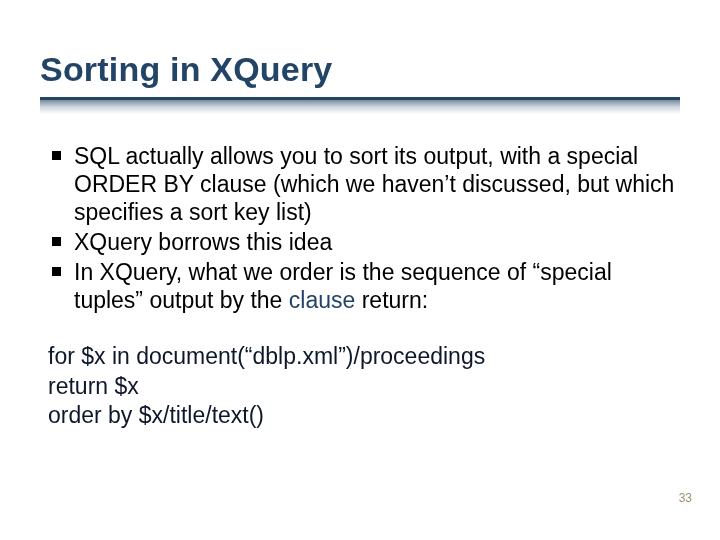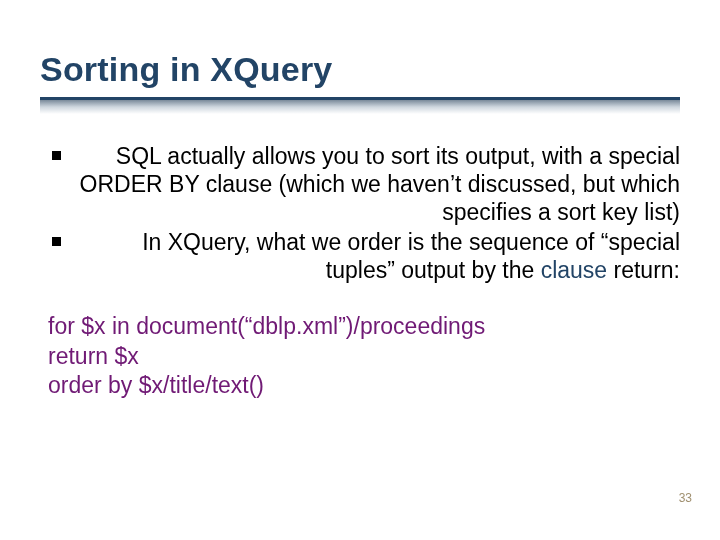--- a/index.html
+++ b/index.html
@@ -44,37 +44,36 @@
     padding: 0 0 0 6px;
     margin: 0;
   }
   ul.bullets > li {
     position: relative;
     padding-left: 26px;
     font-size: 23px;
     line-height: 1.22;
     margin: 0 0 2px 0;
     color: #000;
-    text-align: right;
   }
   ul.bullets > li::before {
     content: "";
     position: absolute;
     left: 4px;
     top: 9px;
     width: 9px;
     height: 9px;
     background: #000;
   }
   .code-block {
     margin-top: 28px;
     padding-left: 6px;
     font-size: 23px;
     line-height: 1.28;
-    color: #701a75;
+    color: #0f172a;
   }
   .code-line {
     white-space: pre-wrap;
   }
   .kw-return {
     color: #224466;
   }
   .pagenum {
     position: absolute;
     right: 28px;
@@ -88,20 +87,21 @@
 
 <div class="slide">
 
   <div class="title">Sorting in XQuery</div>
   <div class="title-underline"></div>
   <div class="title-gradient"></div>
 
   <div class="body">
     <ul class="bullets">
       <li>SQL actually allows you to sort its output, with a special ORDER BY clause (which we haven’t discussed, but which specifies a sort key list)</li>
+      <li>XQuery borrows this idea</li>
       <li>
         <span>In XQuery, what we order is the sequence of “special tuples” output by the </span><span class="kw-return">clause</span><span> return:</span>
       </li>
     </ul>
 
     <div class="code-block">
       <div class="code-line">for $x in document(“dblp.xml”)/proceedings</div>
       <div class="code-line">return $x</div>
       <div class="code-line">order by $x/title/text()</div>
     </div>

